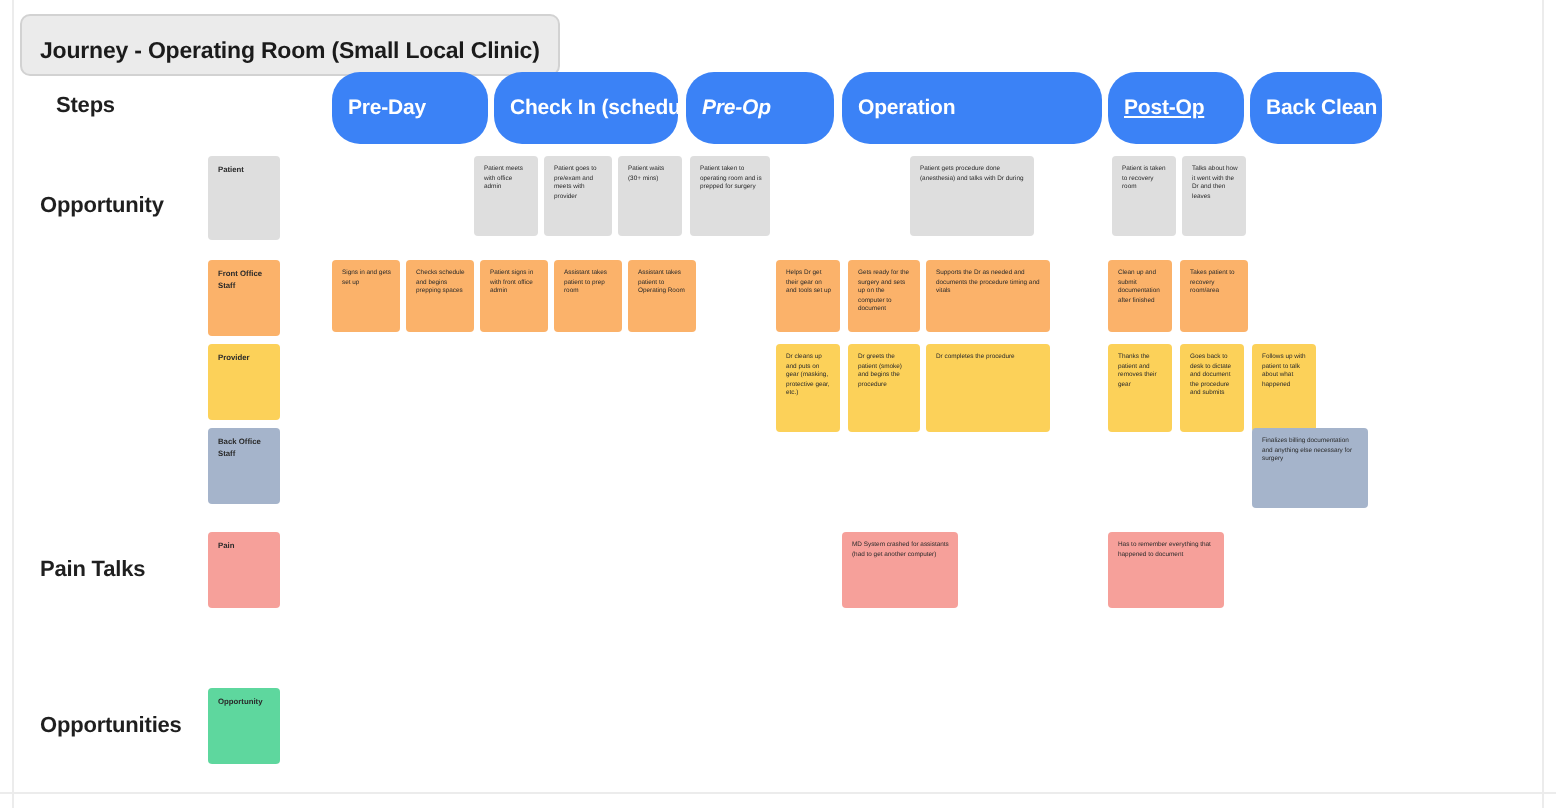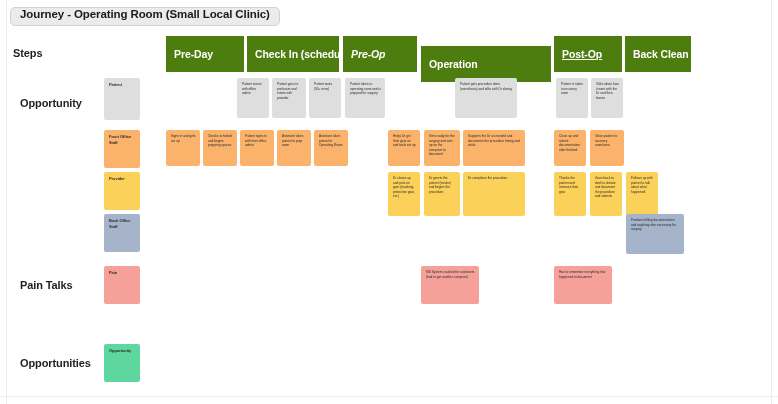--- a/index.html
+++ b/index.html
@@ -25,21 +25,21 @@
   .guide-h {
     position: absolute; left: 0; right: 0; height: 1px;
     background: #ececec;
   }
   .guide-h.h1 { top: 396px; }
 
   
   #title-chip {
     position: absolute;
     left: 10px; top: 7px;
-    padding: 0 9px 5px 9px;
+    padding: 12px 9px 5px 9px;
     background: #ebebeb;
     border: 1px solid #d2d2d2;
     border-radius: 5px;
     font-size: 11.5px;
     font-weight: bold;
     color: #1b1b1b;
     letter-spacing: -0.1px;
     white-space: nowrap;
   }
 
@@ -51,22 +51,22 @@
     color: #1f1f1f;
     letter-spacing: -0.1px;
     white-space: nowrap;
   }
 
   
   .step {
     position: absolute;
     top: 36px;
     height: 36px;
-    background: #4d7c0f;
-    border-radius: 0;
+    background: #3b82f6;
+    border-radius: 14px;
     color: #ffffff;
     font-size: 10.5px;
     font-weight: bold;
     letter-spacing: -0.1px;
     display: flex;
     align-items: center;
     padding-left: 8px;
     white-space: nowrap;
     overflow: hidden;
   }
@@ -98,30 +98,30 @@
 
 <div id="board">
 
   <div class="guide g1"></div>
   <div class="guide g2"></div>
   <div class="guide-h h1"></div>
 
   <div id="title-chip">Journey - Operating Room (Small Local Clinic)</div>
 
   <div id="row-labels">
-      <div class="row-label" style="left: 13px; top: 47px;">Steps</div>
+      <div class="row-label" style="left: 28px; top: 47px;">Steps</div>
       <div class="row-label" style="left: 20px; top: 97px;">Opportunity</div>
       <div class="row-label" style="left: 20px; top: 279px;">Pain Talks</div>
       <div class="row-label" style="left: 20px; top: 357px; text-align: right;">Opportunities</div>
     </div>
   <div id="steps-group">
       <div class="step" style="left: 166px; width: 78px;">Pre-Day</div>
       <div class="step" style="left: 247px; width: 92px;">Check In (schedule)</div>
       <div class="step" style="left: 343px; width: 74px; font-style: italic;">Pre-Op</div>
-      <div class="step" style="left: 421px; width: 130px; margin-top: 10px;">Operation</div>
+      <div class="step" style="left: 421px; width: 130px;">Operation</div>
       <div class="step" style="left: 554px; width: 68px; text-decoration: underline;">Post-Op</div>
       <div class="step" style="left: 625px; width: 66px;">Back Clean</div>
     </div>
   <div id="legend-group">
       <div class="note legend c-gray" style="left: 104px; top: 78px; width: 36px; height: 42px;">Patient</div>
       <div class="note legend c-orange" style="left: 104px; top: 130px; width: 36px; height: 38px;">Front Office Staff</div>
       <div class="note legend c-yellow" style="left: 104px; top: 172px; width: 36px; height: 38px;">Provider</div>
       <div class="note legend c-blue" style="left: 104px; top: 214px; width: 36px; height: 38px;">Back Office Staff</div>
       <div class="note legend c-red" style="left: 104px; top: 266px; width: 36px; height: 38px;">Pain</div>
       <div class="note legend c-green" style="left: 104px; top: 344px; width: 36px; height: 38px;">Opportunity</div>

